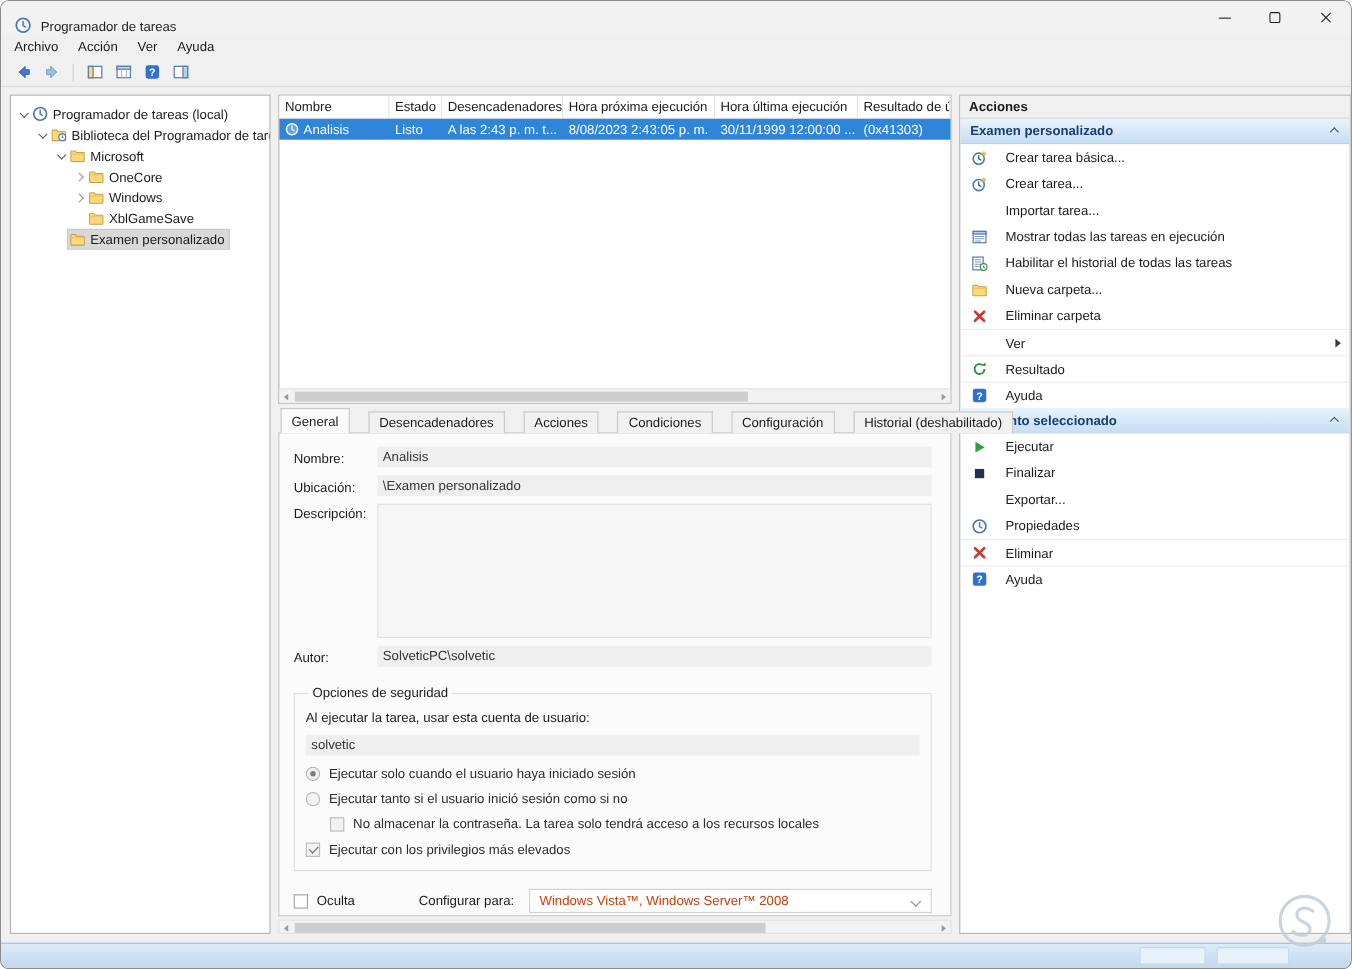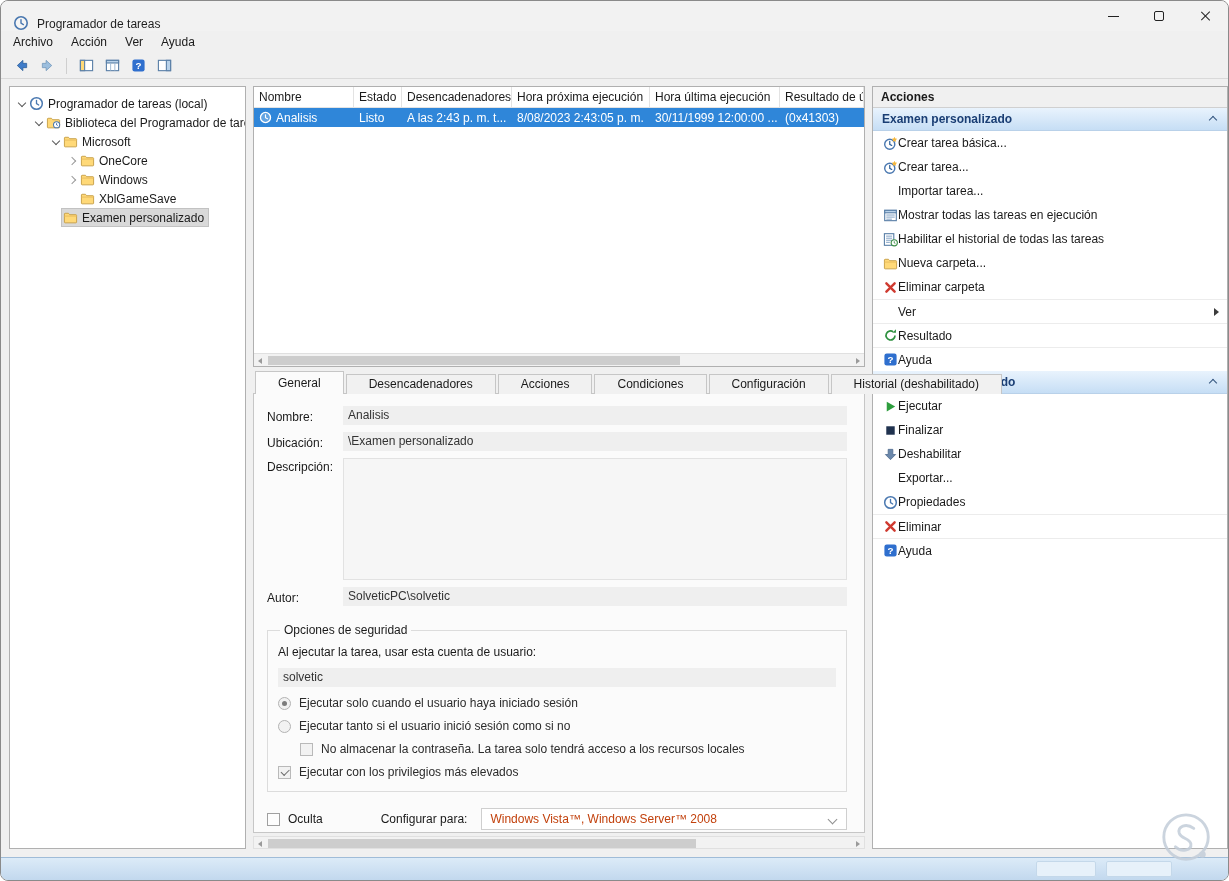--- a/index.html
+++ b/index.html
@@ -55,21 +55,21 @@
   .rcell{padding:0 5px;height:100%;display:flex;align-items:center;gap:4px;white-space:nowrap;overflow:hidden}
   .list-fill{flex:1}
   .hscroll{height:13px;flex:0 0 13px;background:#f2f2f2;border-top:1px solid #e0e0e0;position:relative}
   .hscroll::before{content:"";position:absolute;left:4px;top:3.5px;width:0;height:0;border-top:3.5px solid transparent;border-bottom:3.5px solid transparent;border-right:4.5px solid #9a9a9a}
   .hscroll::after{content:"";position:absolute;right:4px;top:3.5px;width:0;height:0;border-top:3.5px solid transparent;border-bottom:3.5px solid transparent;border-left:4.5px solid #9a9a9a}
   .hthumb{position:absolute;top:2px;height:9px;background:#cdcdcd}
 
   
   .details-panel{flex:1;display:flex;flex-direction:column;min-height:0}
   .tabs{display:flex;height:23px;flex:0 0 23px;padding-left:2px;align-items:flex-end;position:relative;z-index:2}
-  .tab{height:20px;padding:2px 22px 0;border:1px solid #c6c6c6;border-bottom:none;background:#f1f1f1;margin-right:2px;white-space:nowrap}
+  .tab{height:20px;padding:2px 9px 0;border:1px solid #c6c6c6;border-bottom:none;background:#f1f1f1;margin-right:17px;white-space:nowrap}
   .tab.active{height:23px;padding-top:4px;background:#fbfbfb;z-index:3}
   .tab-content{flex:1;border:1px solid #c6c6c6;background:#fbfbfb;margin-top:-1px;padding:12px 17px 8px 13px;display:flex;flex-direction:column;min-height:0;overflow:hidden}
   .form-row{display:flex;align-items:center;margin-bottom:7px}
   .form-row.top{align-items:flex-start}
   .form-row label{width:76px;flex:0 0 76px;padding-top:2px}
   .field{flex:1;height:19px;background:#efefef;padding:2px 5px;color:#333;white-space:nowrap;overflow:hidden}
   .desc-box{flex:1;height:122px;background:#f6f6f6;border:1px solid #e2e2e2}
   .secbox{margin-top:10px;border:1px solid #dcdcdc;padding:4px 10px 12px}
   .secbox legend{padding:0 4px;margin-left:2px}
   .sec-caption{margin:4px 0 9px}
@@ -88,21 +88,21 @@
   .combo{flex:1;height:22px;margin-left:14px;border:1px solid #cfcfcf;background:#fff;display:flex;align-items:center;padding:0 24px 0 8px;color:#c2410c;position:relative;white-space:nowrap;overflow:hidden}
   .combo::after{content:"";position:absolute;right:10px;top:7px;width:6px;height:6px;border-right:1.3px solid #8f8f8f;border-bottom:1.3px solid #8f8f8f;transform:rotate(45deg)}
   .details-panel>.hscroll{margin-top:3px;border:1px solid #e0e0e0}
 
   
   .actions-panel{flex:1;min-width:0;background:#fff;border:1px solid #b0b0b0;display:flex;flex-direction:column;overflow:hidden}
   .actions-title{height:21px;flex:0 0 21px;background:#f0f0f0;border-bottom:1px solid #d0d0d0;display:flex;align-items:center;padding:0 8px;font-weight:bold}
   .sec-header{height:23px;flex:0 0 23px;background:linear-gradient(#e9f3fd,#c6def5);border-bottom:1px solid #b9d1e9;display:flex;align-items:center;padding:0 9px;color:#1a3e74;font-weight:bold}
   .chev-up{width:10px;height:10px;margin-left:auto;position:relative}
   .chev-up::after{content:"";position:absolute;left:2px;top:3px;width:5px;height:5px;border-left:1.5px solid #33557e;border-top:1.5px solid #33557e;transform:rotate(45deg)}
-  .action-item{height:24px;flex:0 0 24px;display:flex;align-items:center;gap:0;padding:0 8px 0 10px;white-space:nowrap;overflow:hidden}
+  .action-item{height:24px;flex:0 0 24px;display:flex;align-items:center;gap:16px;padding:0 8px 0 10px;white-space:nowrap;overflow:hidden}
   .action-item.divided{border-top:1px solid #ececec}
   .sp{width:15px;height:15px;flex:0 0 15px}
   .submenu-arrow{margin-left:auto;width:0;height:0;border-left:5px solid #3c3c3c;border-top:4px solid transparent;border-bottom:4px solid transparent}
 
   
   .statusbar{height:23px;flex:0 0 23px;background:linear-gradient(#dcebf8,#c2d8ee);border-top:1px solid #9fbcd8;position:relative}
   .sb-seg{position:absolute;top:3px;height:16px;background:#e7f1fa;border:1px solid #c4d8ea;border-radius:2px}
   .sb-seg.s1{right:132px;width:60px}
   .sb-seg.s2{right:56px;width:66px}
 
@@ -482,26 +482,20 @@
           </svg>
         <span>Ejecutar</span>
       </div>
       <div class="action-item">
         <svg class="ic">
             <use href="#i-stop"></use>
           </svg>
         <span>Finalizar</span>
       </div>
       <div class="action-item">
-        <svg class="ic">
-            <use href="#i-down"></use>
-          </svg>
-        <span>Deshabilitar</span>
-      </div>
-      <div class="action-item">
         <span class="sp"></span>
         <span>Exportar...</span>
       </div>
       <div class="action-item">
         <svg class="ic clock-blue">
             <use href="#i-clock"></use>
           </svg>
         <span>Propiedades</span>
       </div>
       <div class="action-item divided">

